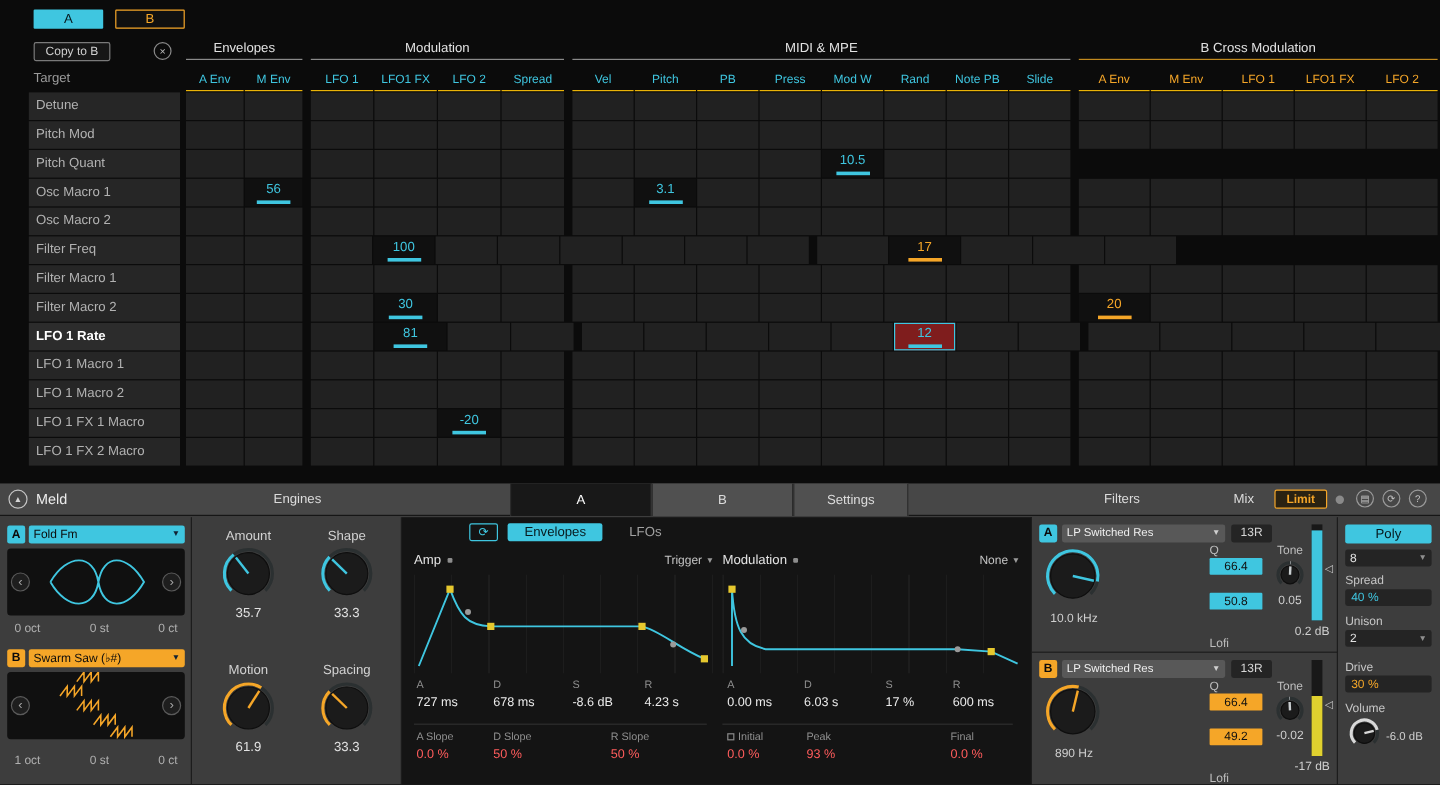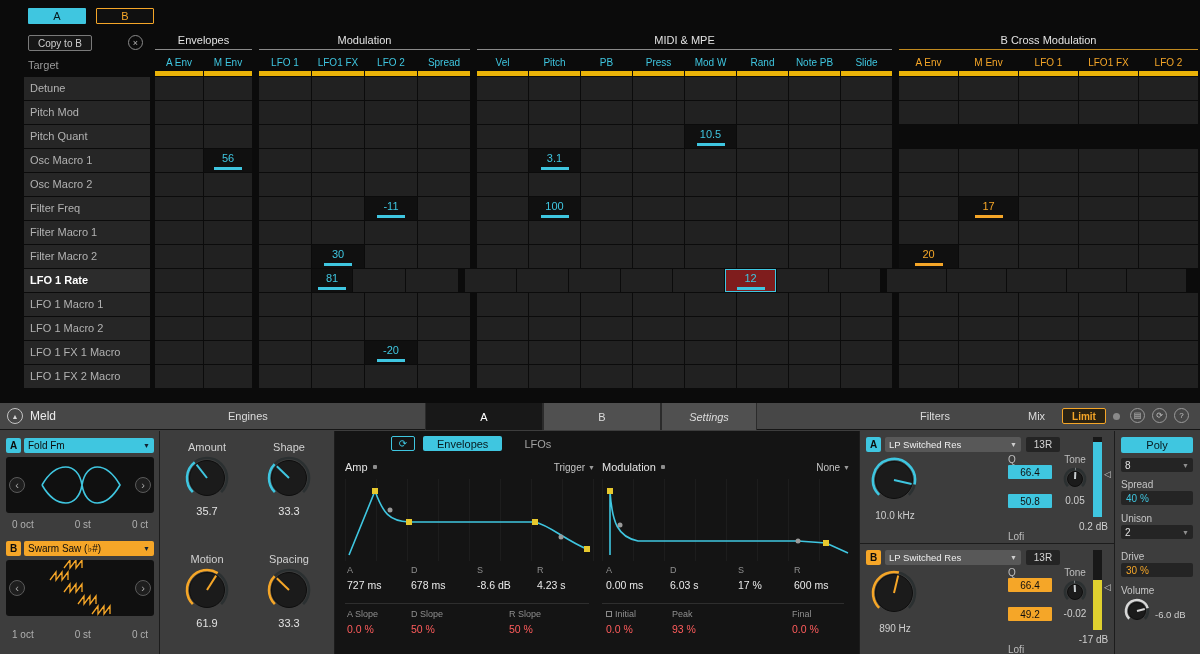--- a/index.html
+++ b/index.html
@@ -20,21 +20,21 @@
   .close-btn{position:absolute;left:128px;top:35px;width:15px;height:15px;border:1px solid #8a8a8a;border-radius:50%;color:#b5b5b5;font-size:9px;display:flex;align-items:center;justify-content:center;}
   .target{position:absolute;left:28px;top:59px;color:#9a9a9a;font-size:11px;}
 
   #mx-table{position:absolute;left:24px;top:34px;}
   .mx-spacer{width:126px;margin-right:5px;flex:none;}
   .mx-ghead{display:flex;height:18px;}
   .mx-group{height:16px;font-size:11px;color:#e2e2e2;text-align:center;border-bottom:1px solid #8a8a8a;margin-right:7px;flex:none;}
   .mx-group.orange{border-bottom-color:#c28a1f;}
   .mx-chead{display:flex;height:24px;align-items:flex-end;}
   .mx-cgrp{display:flex;gap:1px;margin-right:7px;}
-  .mx-col{font-size:10px;color:var(--cyan);text-align:center;padding-bottom:3px;border-bottom:5px solid #eab308;flex:none;white-space:nowrap;overflow:hidden;}
+  .mx-col{font-size:10px;color:var(--cyan);text-align:center;padding-bottom:3px;border-bottom:1px solid #eab308;flex:none;white-space:nowrap;overflow:hidden;}
   .mx-cgrp.orange .mx-col{color:var(--orange);}
   .mx-row{display:flex;margin-top:1px;height:23px;}
   .mx-label{width:126px;margin-right:5px;background:var(--label);color:#b2b2b2;font-size:11px;line-height:23px;padding-left:6px;flex:none;white-space:nowrap;overflow:hidden;}
   .mx-row.sel .mx-label{color:#fff;font-weight:bold;background:#2c2c2c;}
   .mx-grp{display:flex;gap:1px;margin-right:7px;}
   .mx-cell{background:var(--cell);position:relative;flex:none;}
   .mx-cell.has-val{background:#101010;}
   .mx-val{display:block;text-align:center;font-size:11px;color:var(--cyan);line-height:19px;}
   .mx-cell.orange .mx-val{color:var(--orange);}
   .mx-bar{position:absolute;left:50%;transform:translateX(-50%);bottom:2px;width:28px;height:3px;background:var(--cyan);}
@@ -43,21 +43,21 @@
 
   
   #device{position:absolute;left:0;top:403px;width:1200px;height:251px;background:#3d3d3d;}
   .dev-header{position:absolute;left:0;top:0;width:1200px;height:27px;background:#474747;border-bottom:1px solid #161616;}
   .collapse-btn{position:absolute;left:7px;top:5px;width:16px;height:16px;border:1px solid #c4c4c4;border-radius:50%;color:#d6d6d6;font-size:7px;display:flex;align-items:center;justify-content:center;}
   .dev-title{position:absolute;left:30px;top:0;height:27px;line-height:27px;font-size:12px;color:#ececec;}
   .hdr-label{position:absolute;top:0;height:27px;line-height:27px;font-size:11px;color:#dcdcdc;}
   .hdr-tabs{position:absolute;left:425px;top:0;height:27px;display:flex;}
   .hdr-tab{width:118px;height:27px;display:flex;align-items:center;justify-content:center;font-size:11px;color:#dcdcdc;background:#505050;border-right:1px solid #2b2b2b;border-left:1px solid #2b2b2b;}
   .hdr-tab.active{background:#181818;color:#fff;}
-  .hdr-tab.settings{width:96px;font-style:italic;}
+  .hdr-tab.settings{width:96px;}
   .limit-badge{position:absolute;left:1062px;top:5px;width:44px;height:16px;border:1px solid var(--orange);color:var(--orange);font-size:10px;font-weight:bold;display:flex;align-items:center;justify-content:center;border-radius:2px;background:#2a2212;}
   .led{position:absolute;left:1113px;top:10px;width:7px;height:7px;border-radius:50%;background:#8a8a8a;}
   .hdr-icons{position:absolute;left:1130px;top:5px;display:flex;gap:7px;}
   .hicon{width:15px;height:15px;border:1px solid #9a9a9a;border-radius:50%;color:#c6c6c6;font-size:8px;display:flex;align-items:center;justify-content:center;}
 
   .dev-body{position:absolute;left:0;top:28px;width:1200px;height:223px;}
   .sec{position:absolute;top:0;height:223px;border-right:1px solid #1c1c1c;}
   .sec.engines{left:0;width:160px;}
   .sec.knobs{left:160px;width:175px;}
   .sec.env{left:335px;width:525px;background:#141414;}
@@ -341,29 +341,20 @@
             <div class="mx-cell" style="width: 59px;"></div>
           </div>
         </div>
         <div class="mx-row">
           <div class="mx-label">Filter Freq</div>
           <div class="mx-grp">
             <div class="mx-cell" style="width: 48px;"></div>
             <div class="mx-cell" style="width: 48px;"></div>
           </div>
           <div class="mx-grp">
-            <div class="mx-cell" style="width: 52px;"></div>
-            <div class="mx-cell" style="width: 52px;"></div>
-            <div class="mx-cell has-val" style="width: 52px;">
-              <span class="mx-val">-11</span>
-              <div class="mx-bar"></div>
-            </div>
-            <div class="mx-cell" style="width: 52px;"></div>
-          </div>
-          <div class="mx-grp">
             <div class="mx-cell" style="width: 51px;"></div>
             <div class="mx-cell has-val" style="width: 51px;">
               <span class="mx-val">100</span>
               <div class="mx-bar"></div>
             </div>
             <div class="mx-cell" style="width: 51px;"></div>
             <div class="mx-cell" style="width: 51px;"></div>
             <div class="mx-cell" style="width: 51px;"></div>
             <div class="mx-cell" style="width: 51px;"></div>
             <div class="mx-cell" style="width: 51px;"></div>
@@ -447,21 +438,21 @@
           </div>
         </div>
         <div class="mx-row sel">
           <div class="mx-label">LFO 1 Rate</div>
           <div class="mx-grp">
             <div class="mx-cell" style="width: 48px;"></div>
             <div class="mx-cell" style="width: 48px;"></div>
           </div>
           <div class="mx-grp">
             <div class="mx-cell" style="width: 52px;"></div>
-            <div class="mx-cell has-val" style="width: 40px;">
+            <div class="mx-cell has-val" style="width: 60px;">
               <span class="mx-val">81</span>
               <div class="mx-bar"></div>
             </div>
             <div class="mx-cell" style="width: 52px;"></div>
             <div class="mx-cell" style="width: 52px;"></div>
           </div>
           <div class="mx-grp">
             <div class="mx-cell" style="width: 51px;"></div>
             <div class="mx-cell" style="width: 51px;"></div>
             <div class="mx-cell" style="width: 51px;"></div>

